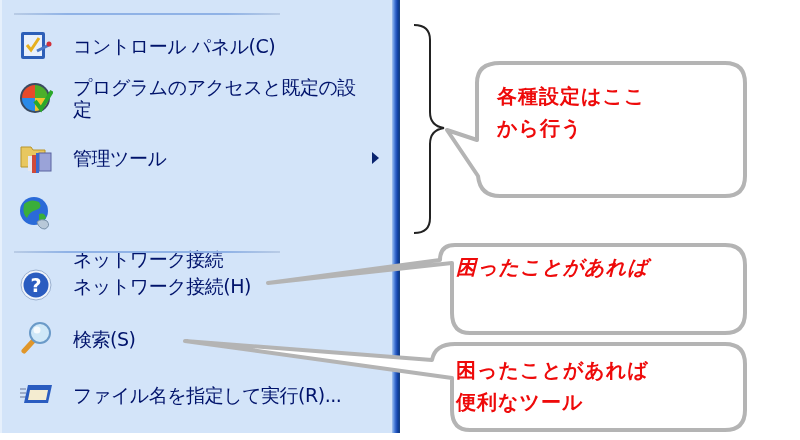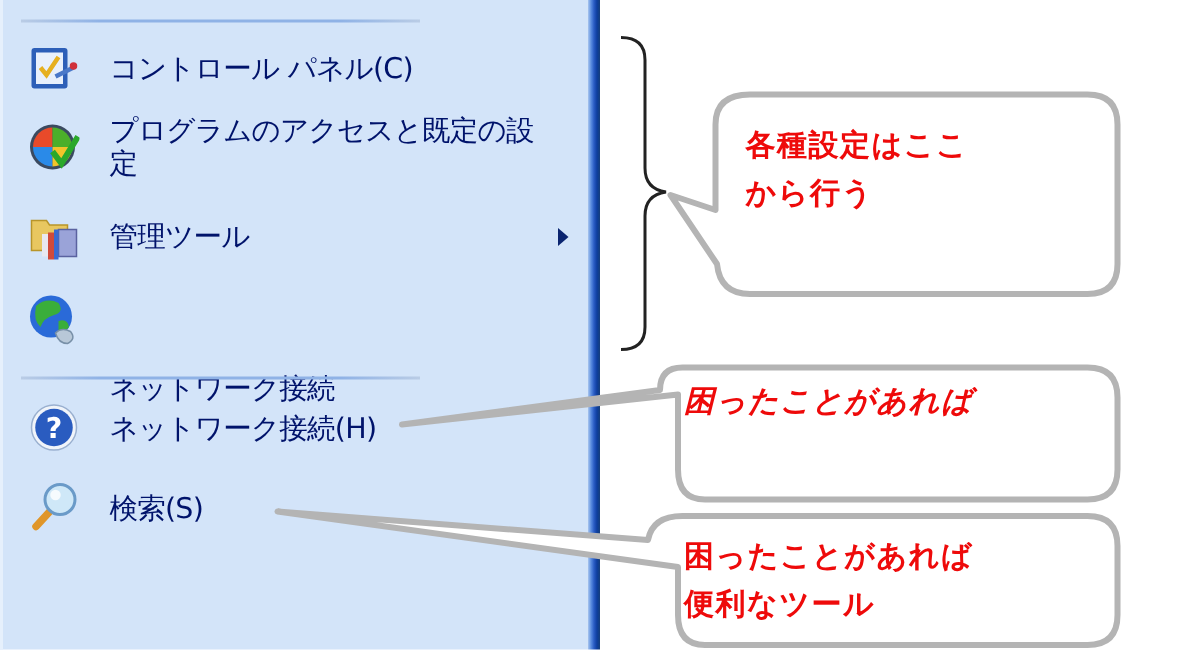--- a/index.html
+++ b/index.html
@@ -87,20 +87,30 @@
 
   <div class="item" style="top:316px;height:46px;">
     <svg class="icon" style="top:4px;" viewBox="0 0 34 34">
       <line x1="5" y1="31" x2="16" y2="19" stroke="#e0962a" stroke-width="5" stroke-linecap="round"></line>
       <circle cx="21" cy="13" r="10" fill="#cfe8f8" stroke="#6a9ac8" stroke-width="2"></circle>
       <circle cx="18" cy="10" r="3.5" fill="#ffffff" opacity="0.8"></circle>
     </svg>
     <span class="label" style="top:12px;">検索(S)</span>
   </div>
 
+  <div class="item" style="top:372px;height:44px;">
+    <svg class="icon" style="top:5px;" viewBox="0 0 34 34">
+      <line x1="1" y1="12" x2="7" y2="12" stroke="#8a9ab8" stroke-width="1.5"></line>
+      <line x1="1" y1="16" x2="7" y2="16" stroke="#8a9ab8" stroke-width="1.5"></line>
+      <line x1="1" y1="20" x2="7" y2="20" stroke="#8a9ab8" stroke-width="1.5"></line>
+      <path d="M9 8 L33 8 L29 26 L5 26 Z" fill="#2a5cc0"></path>
+      <path d="M11 13 L29 13 L27 23 L9 23 Z" fill="#f4ecd0"></path>
+    </svg>
+    <span class="label" style="top:12px;">ファイル名を指定して実行(R)...</span>
+  </div>
 </div>
 
 <div class="panel-border"></div>
 
 <svg class="overlay" viewBox="0 0 800 440">
 
   <path d="M414 25 Q430 25 430 40 L430 112 Q430 126 444 128 Q430 130 430 144 L430 218 Q430 233 414 233" stroke="#222222" stroke-width="2" fill="none"></path>
 
   <path d="M500 63 L725 63 Q745 63 745 83 L745 176 Q745 196 725 196 L500 196 Q480 196 478 176 L447 130 L477 140 L477 83 Q477 63 500 63 Z" fill="#ffffff" stroke="#b4b4b4" stroke-width="4" stroke-linejoin="round"></path>
 

